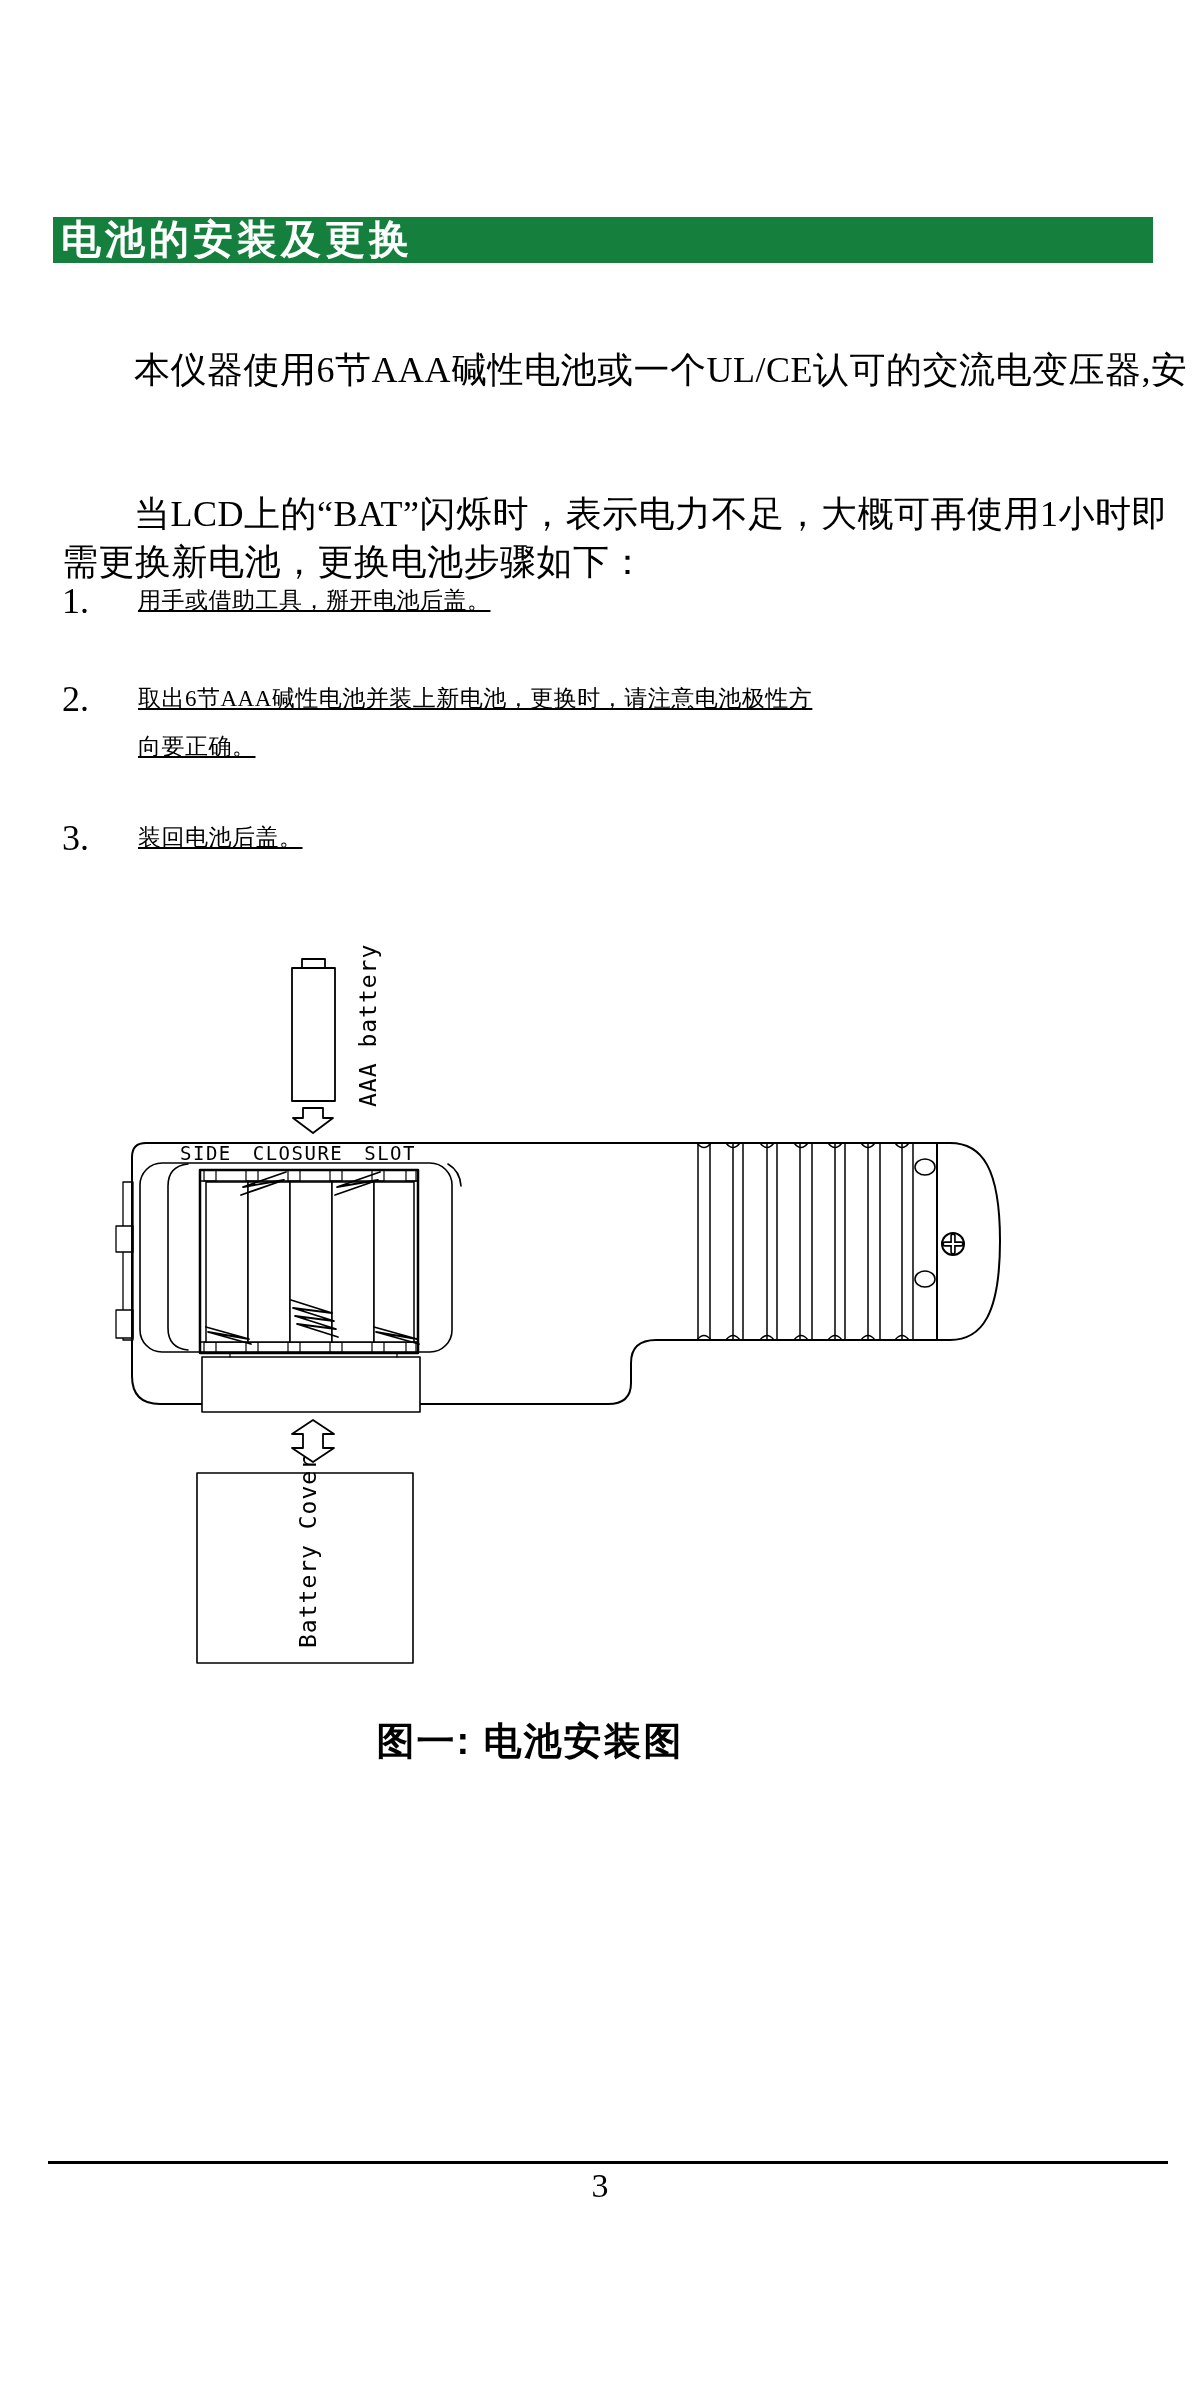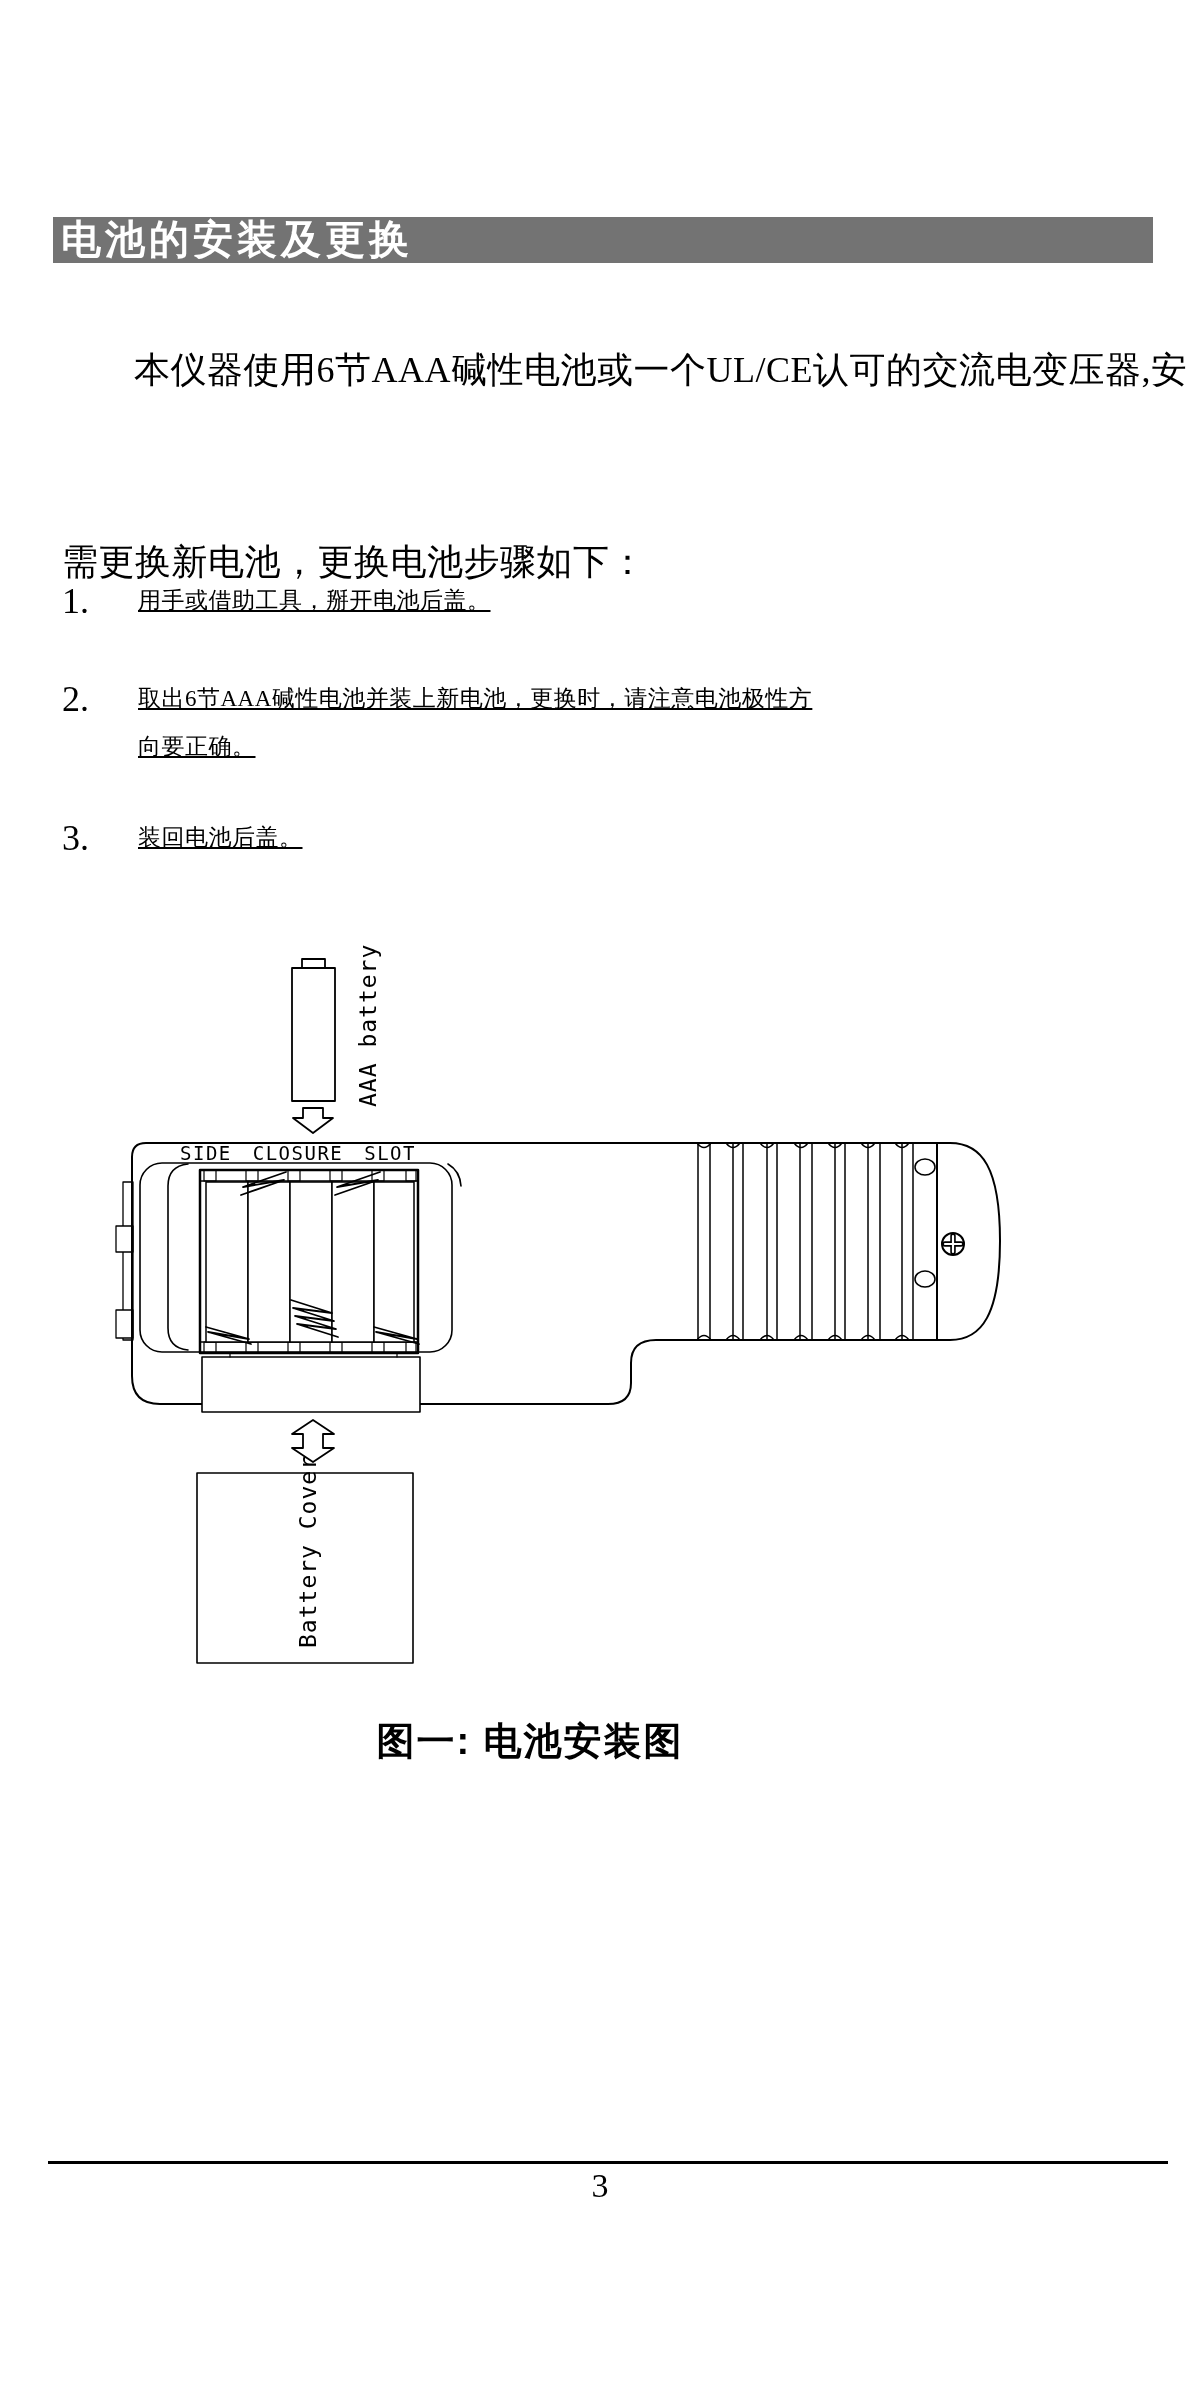--- a/index.html
+++ b/index.html
@@ -3,21 +3,21 @@
 <meta charset="utf-8">
 <style>
   html,body{margin:0;padding:0;background:#e8e8e8;}
   .page{
     position:relative;width:1200px;height:2404px;background:#ffffff;
     margin:0 auto;overflow:hidden;
     font-family:"Liberation Serif","DejaVu Serif",serif;color:#000;
   }
   .title-bar{
     position:absolute;left:53px;top:217px;width:1100px;height:46px;
-    background:#737373;display:flex;align-items:center;
+    background:#15803d;display:flex;align-items:center;
   }
   .title-bar span{
     color:#fff;font-size:40px;font-weight:bold;letter-spacing:4px;
     padding-left:8px;line-height:46px;white-space:nowrap;
   }
   .bline{
     position:absolute;font-size:36px;line-height:44px;white-space:nowrap;
     letter-spacing:0.5px;
     margin-top:32px;
   }
@@ -40,20 +40,21 @@
 </head>
 <body>
 
 <div class="page">
 
   <div class="title-bar">
     <span>电池的安装及更换</span>
   </div>
 
   <div class="bline ind" style="top:316px">本仪器使用6节AAA碱性电池或一个UL/CE认可的交流电变压器,安</div>
+  <div class="bline ind" style="top:460px">当LCD上的“BAT”闪烁时，表示电力不足，大概可再使用1小时即</div>
   <div class="bline noind" style="top:508px">需更换新电池，更换电池步骤如下：</div>
 
   <div>
     <span class="step-num" style="top:579px">1.</span>
     <span class="step-text" style="top:579px">用手或借助工具，掰开电池后盖。</span>
   </div>
   <div>
     <span class="step-num" style="top:677px">2.</span>
     <span class="step-text" style="top:677px">取出6节AAA碱性电池并装上新电池，更换时，请注意电池极性方</span>
     <span class="step-text" style="top:725px">向要正确。</span>

